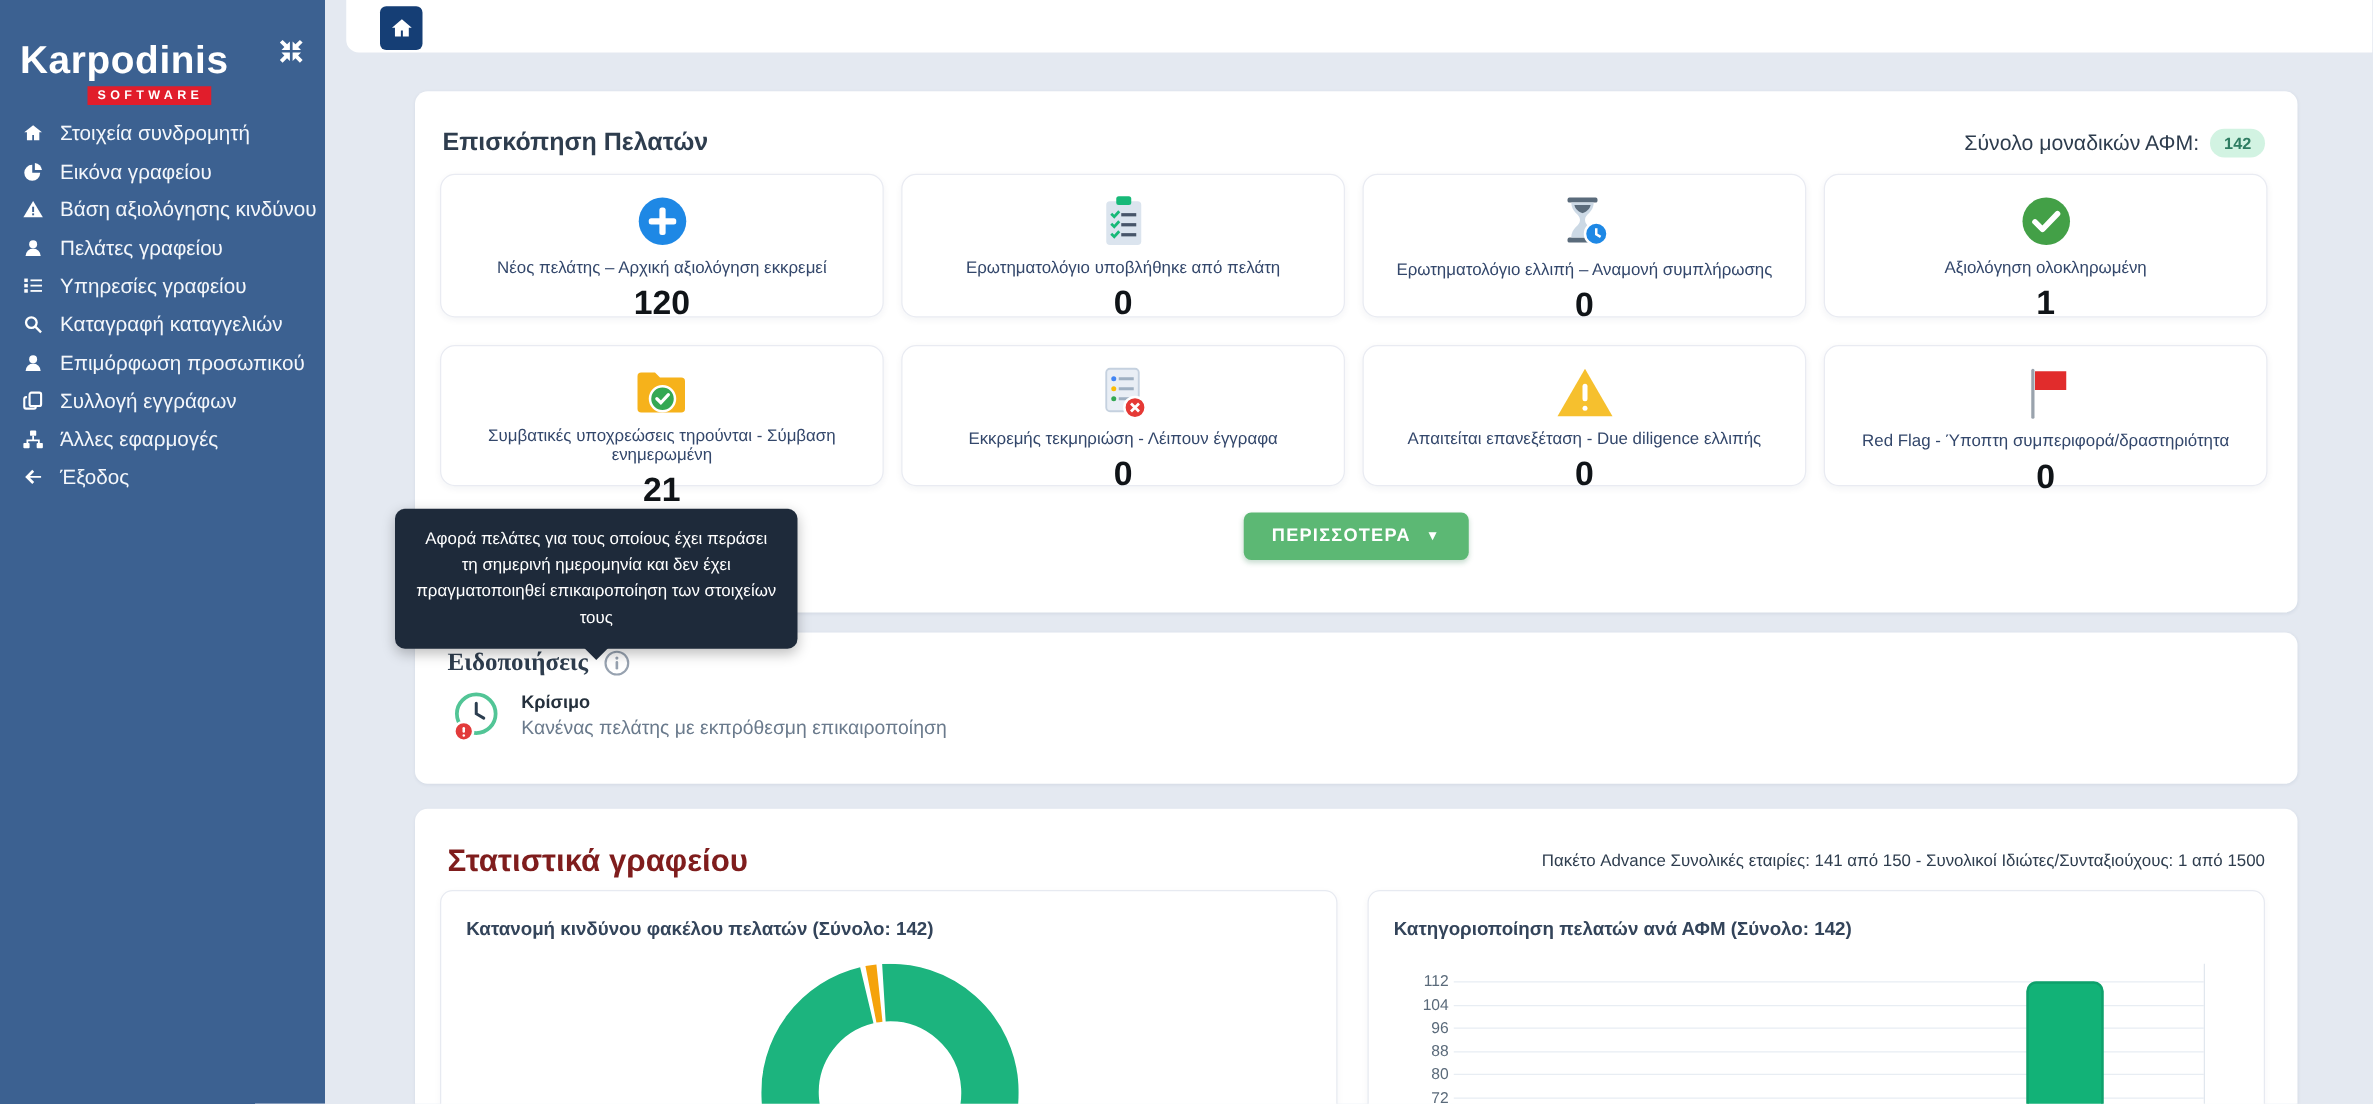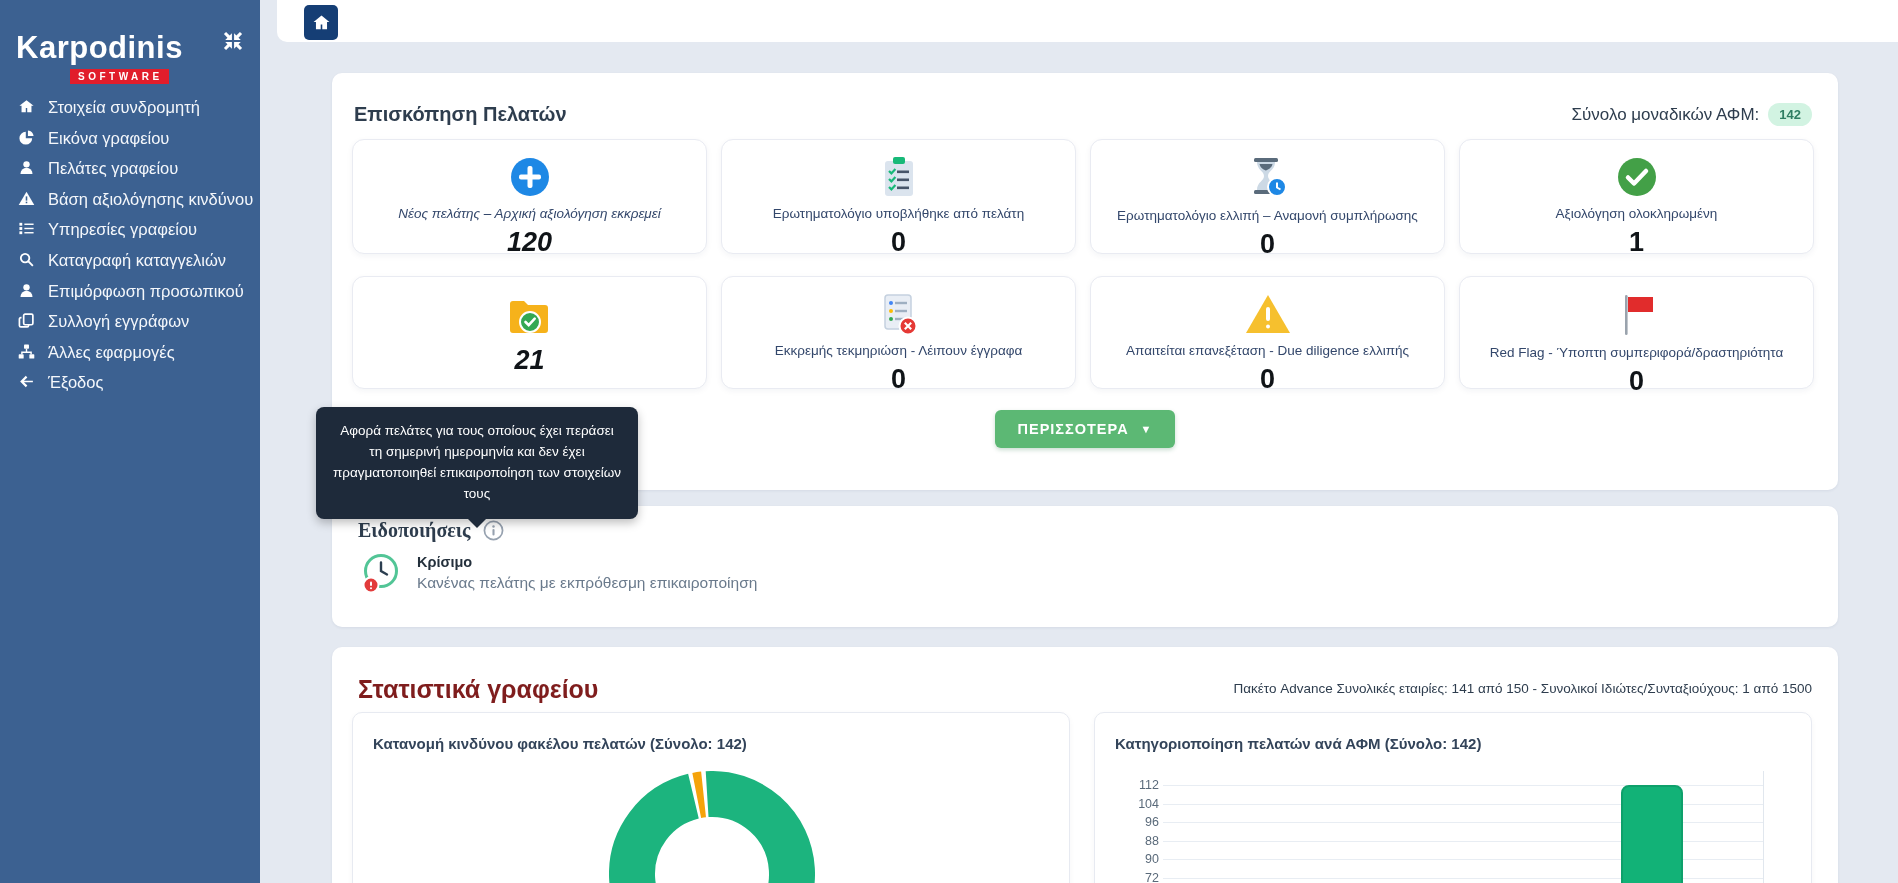--- a/index.html
+++ b/index.html
@@ -41,21 +41,21 @@
 
   .cards-grid { position:absolute; left:20px; top:66px; width:1466px; }
   .stat-card { position:absolute; width:355px; background:#fff; border:1px solid #e9ebf2;
     border-radius:12px; box-shadow:0 2px 6px rgba(20,40,80,.05);
     display:flex; flex-direction:column; align-items:center; cursor:pointer; }
   .stat-card .icon-wrap { height:46px; margin-top:16px; display:flex; align-items:center; justify-content:center; }
   .card-label { font-size:13.5px; color:#33476b; margin-top:8px; text-align:center; padding:0 10px; }
   .card-value { font-size:27px; font-weight:bold; color:#101418; margin-top:6px; }
   .row1 { top:0; height:115px; }
   .row2 { top:137px; height:113px; }
-  .col1 { left:0;font-style:italic; } .col2 { left:369px; } .col3 { left:738px; } .col4 { left:1107px; }
+  .col1 { left:0; } .col2 { left:369px; } .col3 { left:738px; } .col4 { left:1107px; }
 
   .more-btn { position:absolute; left:50%; transform:translateX(-50%); top:337px;
     width:180px; height:38px; background:#5cb874; border:none; border-radius:6px;
     color:#fff; font-weight:bold; font-size:14.5px; letter-spacing:1px;
     font-family:"Liberation Sans", sans-serif; cursor:pointer;
     box-shadow:0 2px 4px rgba(40,120,70,.25); display:flex; align-items:center;
     justify-content:center; gap:12px; }
   .more-arrow { font-size:11px; }
 
   
@@ -125,35 +125,35 @@
           <svg width="17" height="17" viewBox="0 0 24 24" fill="#fff">
             <path d="M11 4 a9 9 0 1 0 9 9 h-9 Z"></path>
             <path d="M14 2 a9 9 0 0 1 8 8 h-8 Z"></path>
           </svg>
         </span>
       <span>Εικόνα γραφείου</span>
     </div>
     <div class="nav-item">
       <span>
           <svg width="17" height="17" viewBox="0 0 24 24" fill="#fff">
-            <circle cx="12" cy="7.5" r="4.5"></circle>
-            <path d="M3.5 21 a8.5 8.5 0 0 1 17 0 Z"></path>
-          </svg>
-        </span>
-      <span>Πελάτες γραφείου</span>
-    </div>
-    <div class="nav-item">
-      <span>
-          <svg width="17" height="17" viewBox="0 0 24 24" fill="#fff">
             <path d="M12 2.5 L23 21 H1 Z"></path>
             <rect x="10.9" y="9" width="2.2" height="6" fill="#3c6191"></rect>
             <rect x="10.9" y="16.5" width="2.2" height="2.2" fill="#3c6191"></rect>
           </svg>
         </span>
       <span>Βάση αξιολόγησης κινδύνου</span>
+    </div>
+    <div class="nav-item">
+      <span>
+          <svg width="17" height="17" viewBox="0 0 24 24" fill="#fff">
+            <circle cx="12" cy="7.5" r="4.5"></circle>
+            <path d="M3.5 21 a8.5 8.5 0 0 1 17 0 Z"></path>
+          </svg>
+        </span>
+      <span>Πελάτες γραφείου</span>
     </div>
     <div class="nav-item">
       <span>
           <svg width="17" height="17" viewBox="0 0 24 24" fill="#fff">
             <rect x="2" y="4" width="4" height="4"></rect>
             <rect x="9" y="5" width="13" height="2"></rect>
             <rect x="2" y="10" width="4" height="4"></rect>
             <rect x="9" y="11" width="13" height="2"></rect>
             <rect x="2" y="16" width="4" height="4"></rect>
             <rect x="9" y="17" width="13" height="2"></rect>
@@ -285,20 +285,21 @@
     </div>
 
     <div class="stat-card row2 col1">
       <div class="icon-wrap">
         <svg width="44" height="40" viewBox="0 0 44 40">
           <path d="M2 8 a3 3 0 0 1 3 -3 h11 l4 4 h17 a3 3 0 0 1 3 3 v22 a3 3 0 0 1 -3 3 H5 a3 3 0 0 1 -3 -3 Z" fill="#f6b21b"></path>
           <circle cx="22" cy="26" r="10" fill="#34a853" stroke="#fff" stroke-width="2"></circle>
           <path d="M17.5 26 l3.2 3.2 6 -6.5" stroke="#fff" stroke-width="2.6" fill="none" stroke-linecap="round"></path>
         </svg>
       </div>
+      <div class="card-label">Συμβατικές υποχρεώσεις τηρούνται - Σύμβαση ενημερωμένη</div>
       <div class="card-value">21</div>
     </div>
 
     <div class="stat-card row2 col2">
       <div class="icon-wrap">
         <svg width="36" height="42" viewBox="0 0 36 42">
           <rect x="4" y="2" width="26" height="34" rx="3" fill="#e9eef5" stroke="#c5d1df" stroke-width="1.5"></rect>
           <circle cx="10" cy="10" r="2" fill="#4285f4"></circle>
             <rect x="14" y="8.8" width="12" height="2.4" fill="#9fb0c2"></rect>
           <circle cx="10" cy="18" r="2" fill="#fbbc05"></circle>
@@ -391,21 +392,21 @@
   </div>
 
   <div class="chart-card chart-b">
     <div class="chart-title">Κατηγοριοποίηση πελατών ανά ΑΦΜ (Σύνολο: 142)</div>
     <div class="barplot">
       <div class="plot-bg"></div>
       <div class="ytick" style="top:14px">112</div>
       <div class="ytick" style="top:32.6px">104</div>
       <div class="ytick" style="top:51.2px">96</div>
       <div class="ytick" style="top:69.8px">88</div>
-      <div class="ytick" style="top:88.4px">90</div>
+      <div class="ytick" style="top:88.4px">80</div>
       <div class="ytick" style="top:107px">72</div>
       <div class="gridline" style="top:14px"></div>
       <div class="gridline" style="top:32.6px"></div>
       <div class="gridline" style="top:51.2px"></div>
       <div class="gridline" style="top:69.8px"></div>
       <div class="gridline" style="top:88.4px"></div>
       <div class="gridline" style="top:107px"></div>
 
       <div class="plot-right-border"></div>
       <div class="bar"></div>

